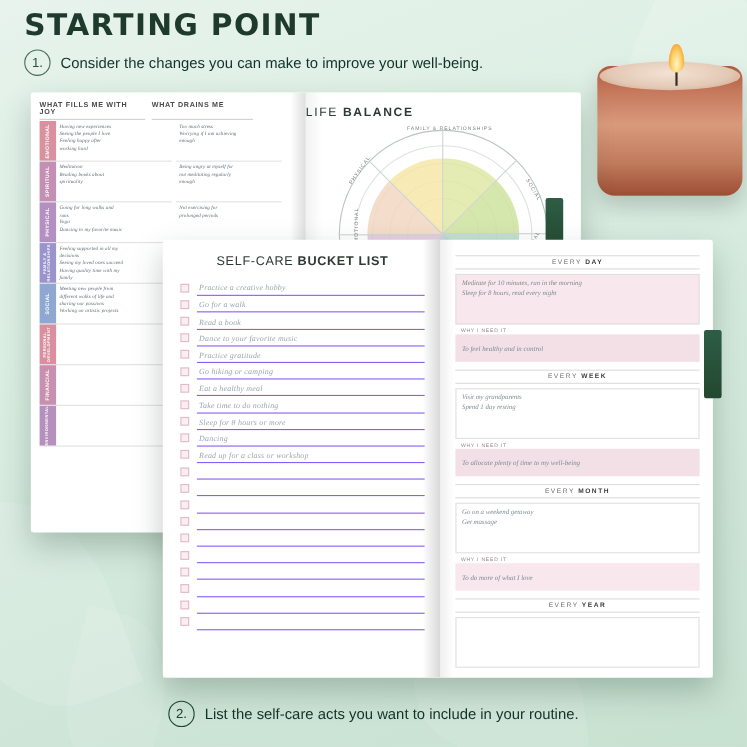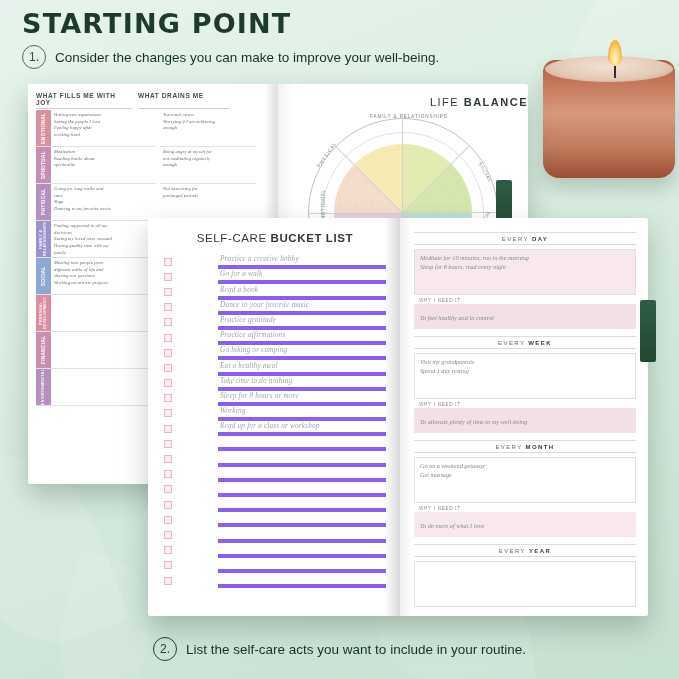--- a/index.html
+++ b/index.html
@@ -112,21 +112,21 @@
     line-height:1.1;
   }
   .cat-text { flex:1; padding:2px 3px; font-family:"DejaVu Sans", sans-serif; }
   .hand { color:#5a6a72; font-size:4.6px; line-height:1.45; letter-spacing:0.1px;
           font-style:italic; font-family:"Liberation Serif", serif; }
 
   .drain-table { position:absolute; left:132px; top:26px; width:96px; }
   .drain-row { height:37px; border-bottom:1px solid #e2e2e2; padding:2px 3px; }
 
   
-  .lb-title { text-align:right; padding-top:12px; font-size:11px; letter-spacing:1.5px; color:#2f3a35; }
+  .lb-title { text-align:left; padding-top:12px; font-size:11px; letter-spacing:1.5px; color:#2f3a35; }
   .lb-title b { font-weight:bold; }
   .wheel-wrap { position:relative; width:190px; height:190px; margin:10px auto 0; }
   .wheel-outer {
     position:absolute; inset:0; border-radius:50%;
     border:1px solid #b9c4bd;
   }
   .wheel-ring { position:absolute; border-radius:50%; border:1px solid #dde3df; }
   .r1{ inset:14px; } .r2{ inset:30px; } .r3{ inset:46px; } .r4{ inset:62px; }
   .wheel-pie{
     position:absolute; left:26px; top:26px; width:138px; height:138px; border-radius:50%;
@@ -153,21 +153,21 @@
               background: linear-gradient(90deg,#efefef 0%, #ffffff 5%, #ffffff 100%); }
   .bf-left::after{
     content:""; position:absolute; right:0; top:0; bottom:0; width:16px;
     background: linear-gradient(90deg, rgba(255,255,255,0), rgba(80,80,80,0.22));
   }
   .bf-title { text-align:center; font-size:11.5px; letter-spacing:0.6px; color:#2f3a35; margin-bottom:10px; }
   .bf-title b{ font-weight:bold; }
 
   .bucket-item { display:flex; align-items:center; gap:7px; height:15.2px; }
   .chk { width:8px; height:8px; border:1px solid #e3b9c9; background:#fbeef3; flex:0 0 auto; }
-  .bucket-line { flex:1; border-bottom:4px solid #8b5cf6; height:15.2px; position:relative;margin-left:39px; }
+  .bucket-line { flex:1; border-bottom:1px solid #8b5cf6; height:15.2px; position:relative; }
   .bucket-text {
     position:absolute; left:2px; bottom:2px;
     font-family:"Liberation Serif", serif; font-style:italic;
     color:#9aa6ad; font-size:7.2px; letter-spacing:0.2px;
   }
 
   
   .period-label {
     text-align:center; font-size:6px; letter-spacing:1.4px; color:#6b6b6b;
     border-top:1px solid #dcdcdc; border-bottom:1px solid #dcdcdc;
@@ -363,26 +363,20 @@
         </div>
       <div class="bucket-item">
           <div class="chk"></div>
           <div class="bucket-line">
             <span class="bucket-text">Practice gratitude</span>
           </div>
         </div>
       <div class="bucket-item">
           <div class="chk"></div>
           <div class="bucket-line">
-            <span class="bucket-text">Practice affirmations</span>
-          </div>
-        </div>
-      <div class="bucket-item">
-          <div class="chk"></div>
-          <div class="bucket-line">
             <span class="bucket-text">Go hiking or camping</span>
           </div>
         </div>
       <div class="bucket-item">
           <div class="chk"></div>
           <div class="bucket-line">
             <span class="bucket-text">Eat a healthy meal</span>
           </div>
         </div>
       <div class="bucket-item">
@@ -393,21 +387,21 @@
         </div>
       <div class="bucket-item">
           <div class="chk"></div>
           <div class="bucket-line">
             <span class="bucket-text">Sleep for 8 hours or more</span>
           </div>
         </div>
       <div class="bucket-item">
           <div class="chk"></div>
           <div class="bucket-line">
-            <span class="bucket-text">Working</span>
+            <span class="bucket-text">Dancing</span>
           </div>
         </div>
       <div class="bucket-item">
           <div class="chk"></div>
           <div class="bucket-line">
             <span class="bucket-text">Read up for a class or workshop</span>
           </div>
         </div>
       <div class="bucket-item">
           <div class="chk"></div>

